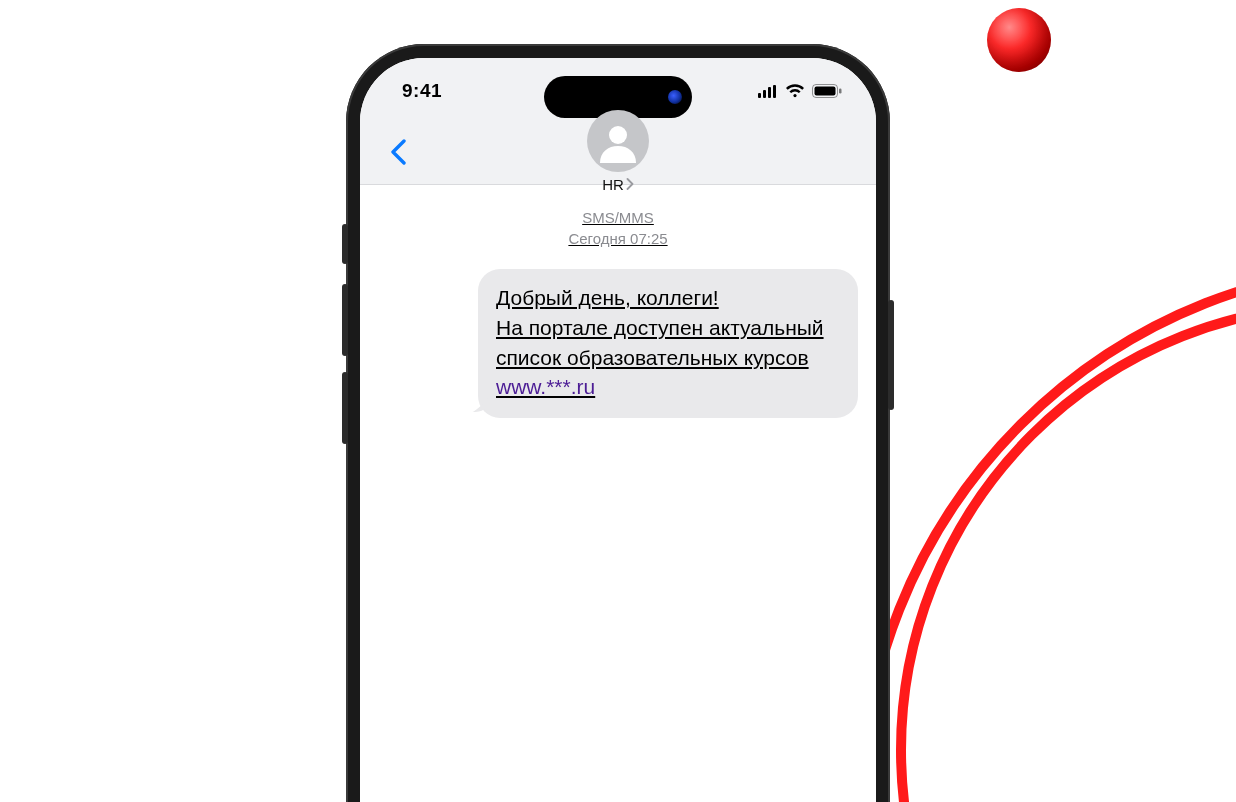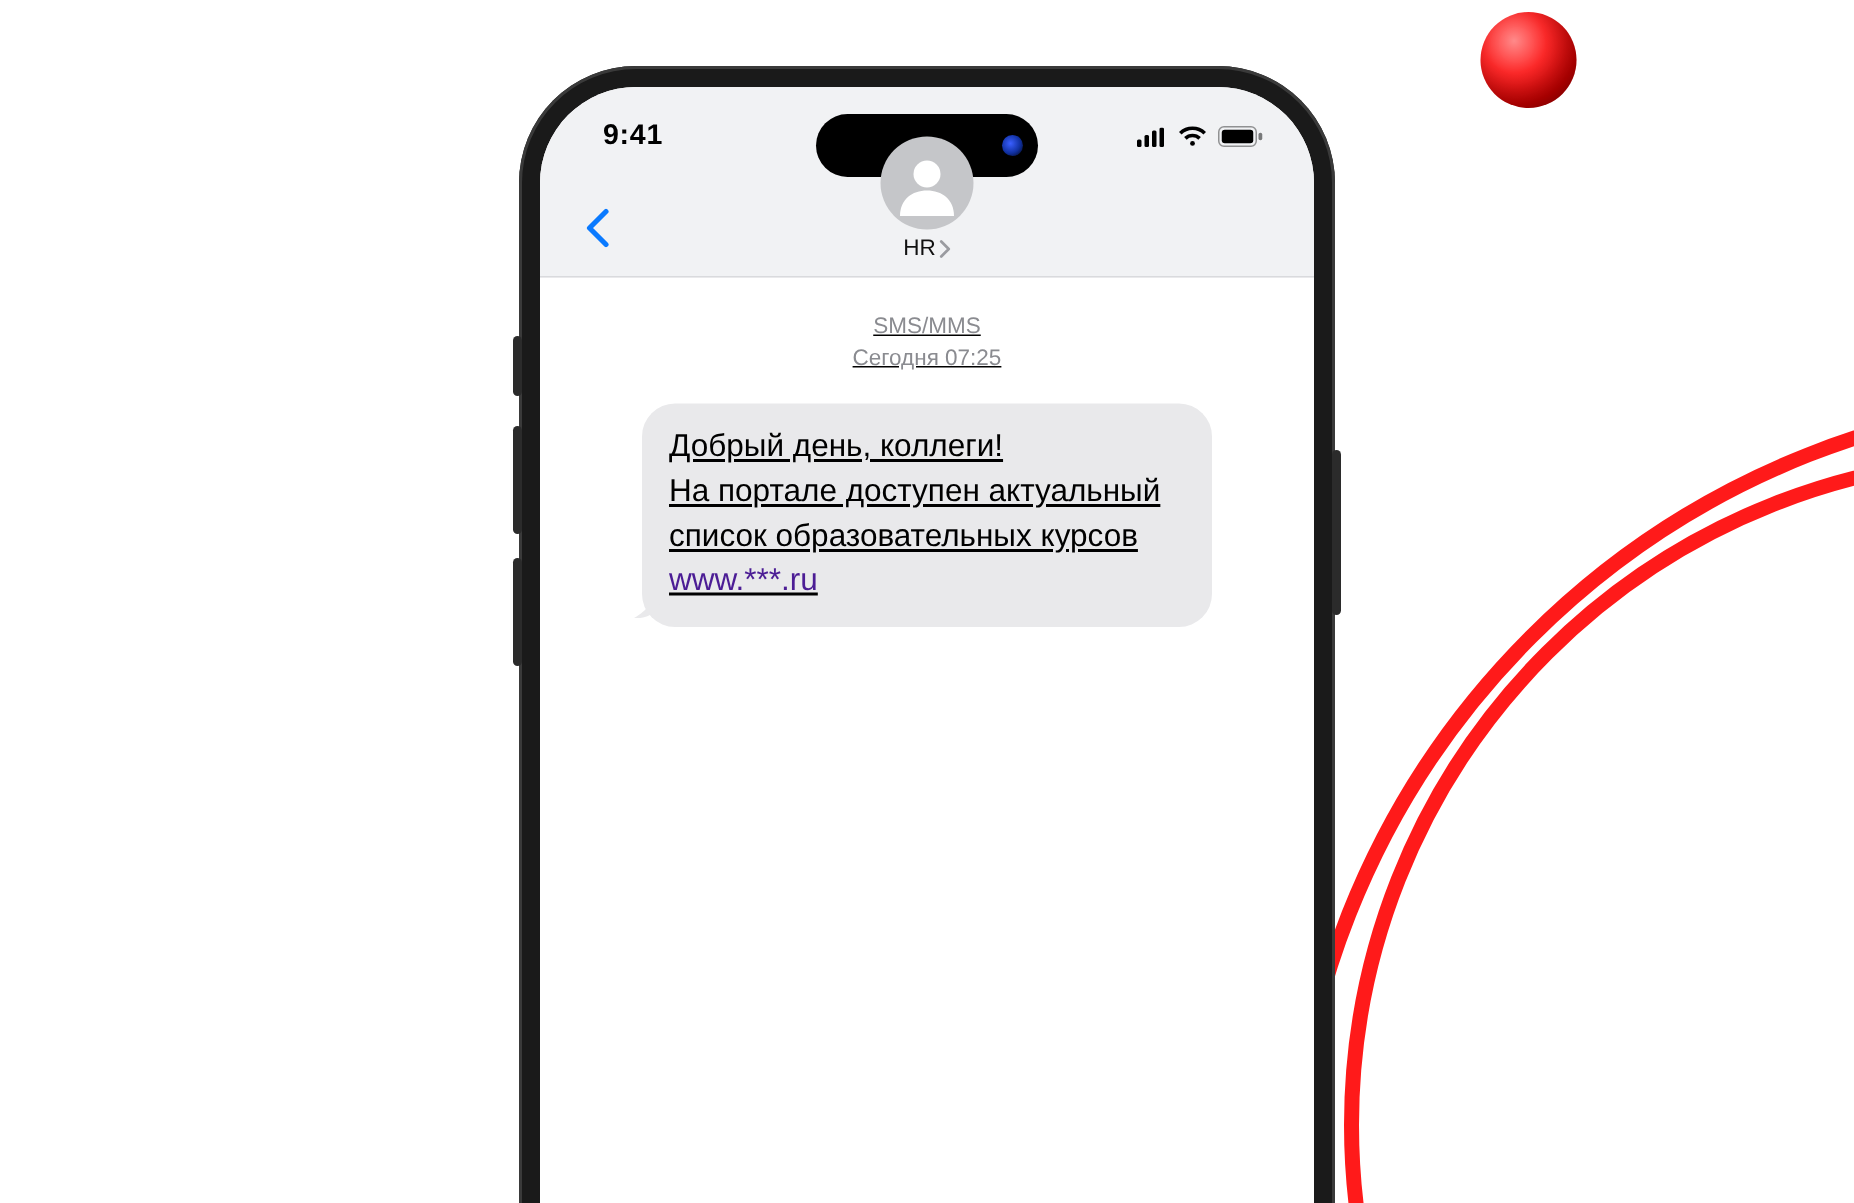--- a/index.html
+++ b/index.html
@@ -82,21 +82,21 @@
     font-weight: 600;
   }
   .sb-time { font-size: 19px; letter-spacing: .5px; }
   .sb-icons { display: flex; align-items: center; gap: 7px; }
 
   
   .navhead {
     background: #f1f2f4;
     border-bottom: 1px solid #d9dadd;
     padding: 4px 16px 10px;
-    display: flex; align-items: flex-end;
+    display: flex; align-items: center;
     position: relative;
   }
   .back-btn {
     width: 44px; height: 44px;
     display: flex; align-items: center; justify-content: center;
     color: #0a7aff;
     margin-top: 2px;
   }
   .contact {
     position: absolute; left: 50%; transform: translateX(-50%);
@@ -116,21 +116,21 @@
     flex: 1; background: #fff;
     padding: 14px 18px;
     display: flex; flex-direction: column; align-items: center; text-decoration: underline;
   }
   .thread-meta {
     text-align: center; color: #8a8b90; font-size: 15px; line-height: 1.4;
     margin: 8px 0 20px;
   }
   .bubble-row {
     width: 100%;
-    display: flex; justify-content: center;
+    display: flex; justify-content: flex-end;
   }
   .bubble {
     max-width: 380px;
     background: #e9e9eb;
     border-radius: 22px;
     padding: 14px 18px 16px;
     font-size: 21px;
     line-height: 1.42;
     color: #000;
     position: relative;

